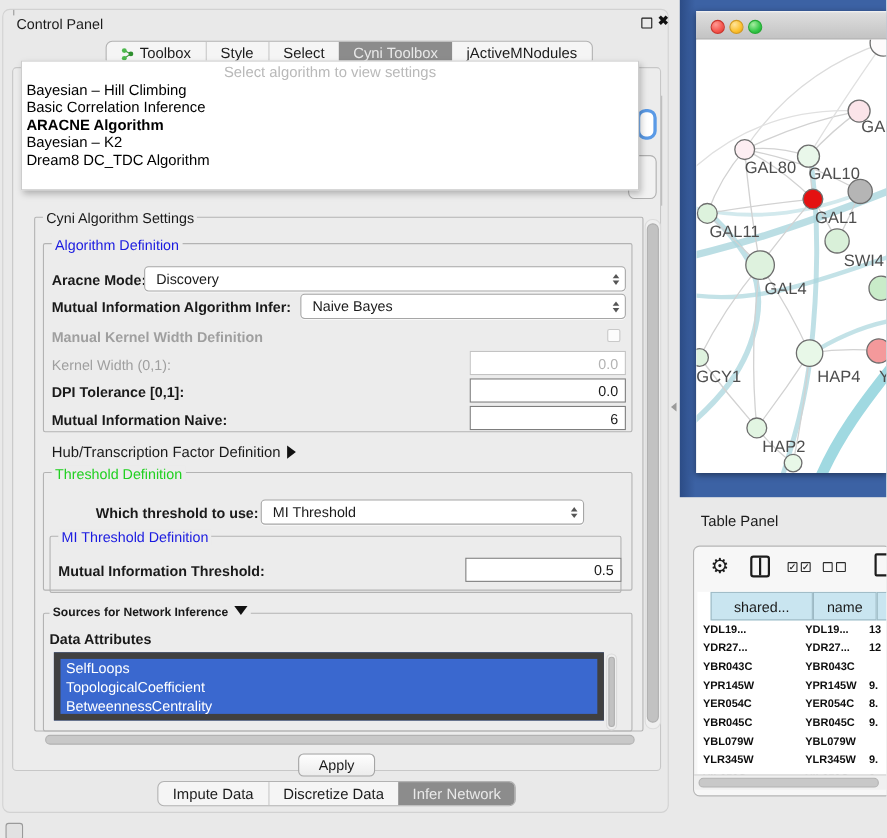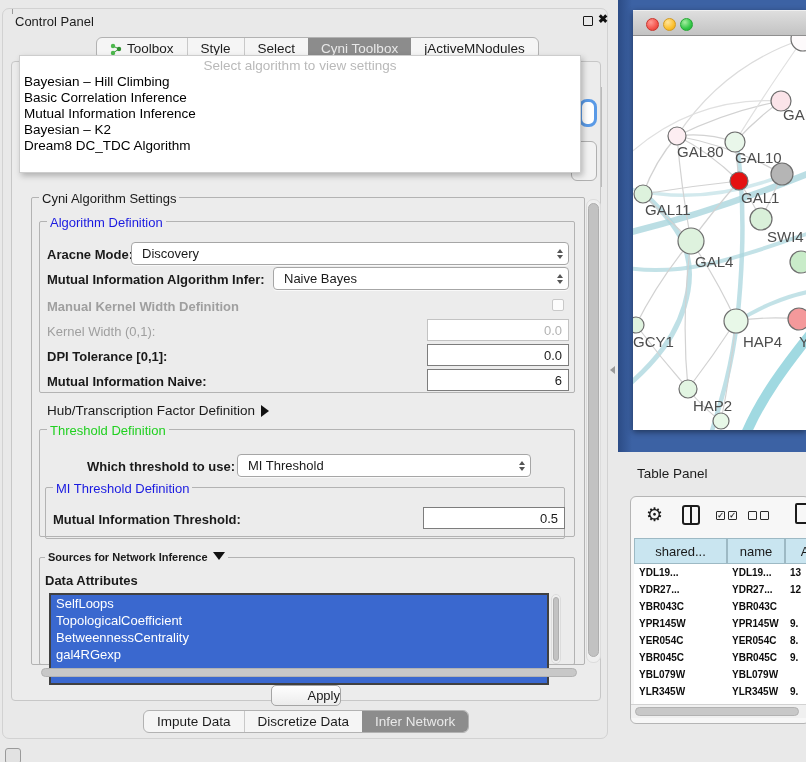--- a/index.html
+++ b/index.html
@@ -71,32 +71,32 @@
 
   .checkbox { position:absolute; width:12px; height:12px; background:#fcfcfc;
     border:1px solid #c9c9c9; border-radius:2px; }
 
   .tri-right { display:inline-block; width:0; height:0; border-top:6px solid transparent;
     border-bottom:6px solid transparent; border-left:8px solid #111; vertical-align:-2px; margin-left:6px; }
   .tri-down { display:inline-block; width:0; height:0; border-left:6px solid transparent;
     border-right:6px solid transparent; border-top:8px solid #111; vertical-align:1px; margin-left:5px; }
 
   
-  .attr-list { position:absolute; left:46px; top:584px; width:500px; height:92px;
-    background:var(--selection-blue,#3a68cf); border:2px solid #404040; overflow:hidden; }
+  .attr-list { position:absolute; left:46px; top:584px; width:500px; height:62px;
+    background:var(--selection-blue,#3a68cf); border:6px solid #404040; overflow:hidden; }
   .attr-item { color:#fff; font-size:13px; height:17px; line-height:17px; padding-left:5px; white-space:nowrap; }
 
   
   .vscroll-track { position:absolute; background:#efefef; border:1px solid #dcdcdc; border-radius:7px; }
   .vscroll-thumb { position:absolute; background:#c2c2c2; border:1px solid #aeaeae; border-radius:6px; }
   .hscroll-thumb { position:absolute; background:#c8c8c8; border:1px solid #b2b2b2; border-radius:5px; }
 
   .apply-btn { position:absolute; left:268px; top:676px; width:70px; height:21px;
     background:linear-gradient(#fefefe,#ececec); border:1px solid #a5a5a5; border-radius:5px;
-    font-size:13px; display:flex; align-items:center; justify-content:flex-end; }
+    font-size:13px; display:flex; align-items:center; justify-content:center; }
 
   .splitter-arrow { position:absolute; left:610px; top:366px; width:0; height:0;
     border-top:4px solid transparent; border-bottom:4px solid transparent; border-right:5px solid #9a9a9a; }
   .bl-icon { position:absolute; left:5px; top:748px; width:16px; height:16px;
     border:1.5px solid #9a9a9a; border-radius:3px; background:#e2e2e2; }
 
   
   .net-backdrop { position:absolute; left:618px; top:0; width:188px; height:452px;
     background:linear-gradient(90deg,#2c4c86,var(--focus-ring-blue,#3c62a4) 14px); }
   .net-win { position:absolute; left:633px; top:10px; width:173px; height:420px;
@@ -120,21 +120,21 @@
   .col-icon::after { content:""; position:absolute; left:6px; top:0; width:2px; height:16px; background:#1c1c1c; }
   .cbp { position:absolute; display:flex; gap:3px; }
   .cbp .sq { width:9px; height:9px; border:1.6px solid #2a2a2a; border-radius:1px;
     font-size:8px; line-height:7px; text-align:center; color:#2a2a2a; font-weight:bold; }
   .doc-icon { position:absolute; left:795px; top:503px; width:16px; height:21px;
     border:2px solid #1c1c1c; border-radius:2px; background:#f7f7f7; }
 
   .tbl { position:absolute; left:634px; top:538px; width:172px; height:166px; background:#fff; overflow:hidden; }
   .th { position:absolute; top:0; height:26px; background:var(--table-header-blue,#c9e5f0);
     border:1px solid #9db9c4; font-size:13px; display:flex; align-items:center; justify-content:center;
-    overflow:hidden; white-space:nowrap; }
+    overflow:hidden; white-space:nowrap;margin-left:12px; }
   .tr { position:absolute; left:0; width:100%; height:17px; }
   .td { position:absolute; top:0; height:17px; line-height:17px; font-size:10px; font-weight:600;
     color:#0d0d0d; padding-left:5px; white-space:nowrap; overflow:hidden; }
   .tp-hscroll-track { position:absolute; left:631px; top:704px; width:175px; height:14px;
     background:#f0f0f0; border-top:1px solid #d2d2d2; }
 </style>
 </head>
 <body>
 
 <div id="root" style="--accent-blue: #1a1ae0; --accent-green: #21d021; --selection-blue: #3a68cf; --selected-tab-gray: #8c8c8c; --table-header-blue: #c9e5f0; --focus-ring-blue: #3c62a4; --edge-teal: #b5dde2; --node-red: #e41111;">
@@ -174,21 +174,21 @@
 
     <div class="frag-line" style="left:598px;top:78px;width:1px;height:100px;"></div>
     <div class="frag-blue" style="left:576px;top:90px;width:18px;height:28px;"></div>
     <div class="frag-box" style="left:568px;top:132px;width:26px;height:40px;"></div>
 
     <div class="popup">
       <div class="popup-head">Select algorithm to view settings</div>
       <div id="dd-items">
           <div class="dd-item">Bayesian – Hill Climbing</div>
           <div class="dd-item">Basic Correlation Inference</div>
-          <div class="dd-item">Mutual Information Inference</div>
+          <div class="dd-item bold">ARACNE Algorithm</div>
           <div class="dd-item">Bayesian – K2</div>
           <div class="dd-item">Dream8 DC_TDC Algorithm</div>
         </div>
     </div>
 
     <div class="gb" style="left:28px;top:188px;width:554px;height:468px;"></div>
     <span class="gb-title" style="left:36px;top:182px;">Cyni Algorithm Settings</span>
 
     <div class="vscroll-track" style="left:583px;top:190px;width:15px;height:464px;">
       <div class="vscroll-thumb" style="left:1px;top:3px;width:11px;height:454px;"></div>

